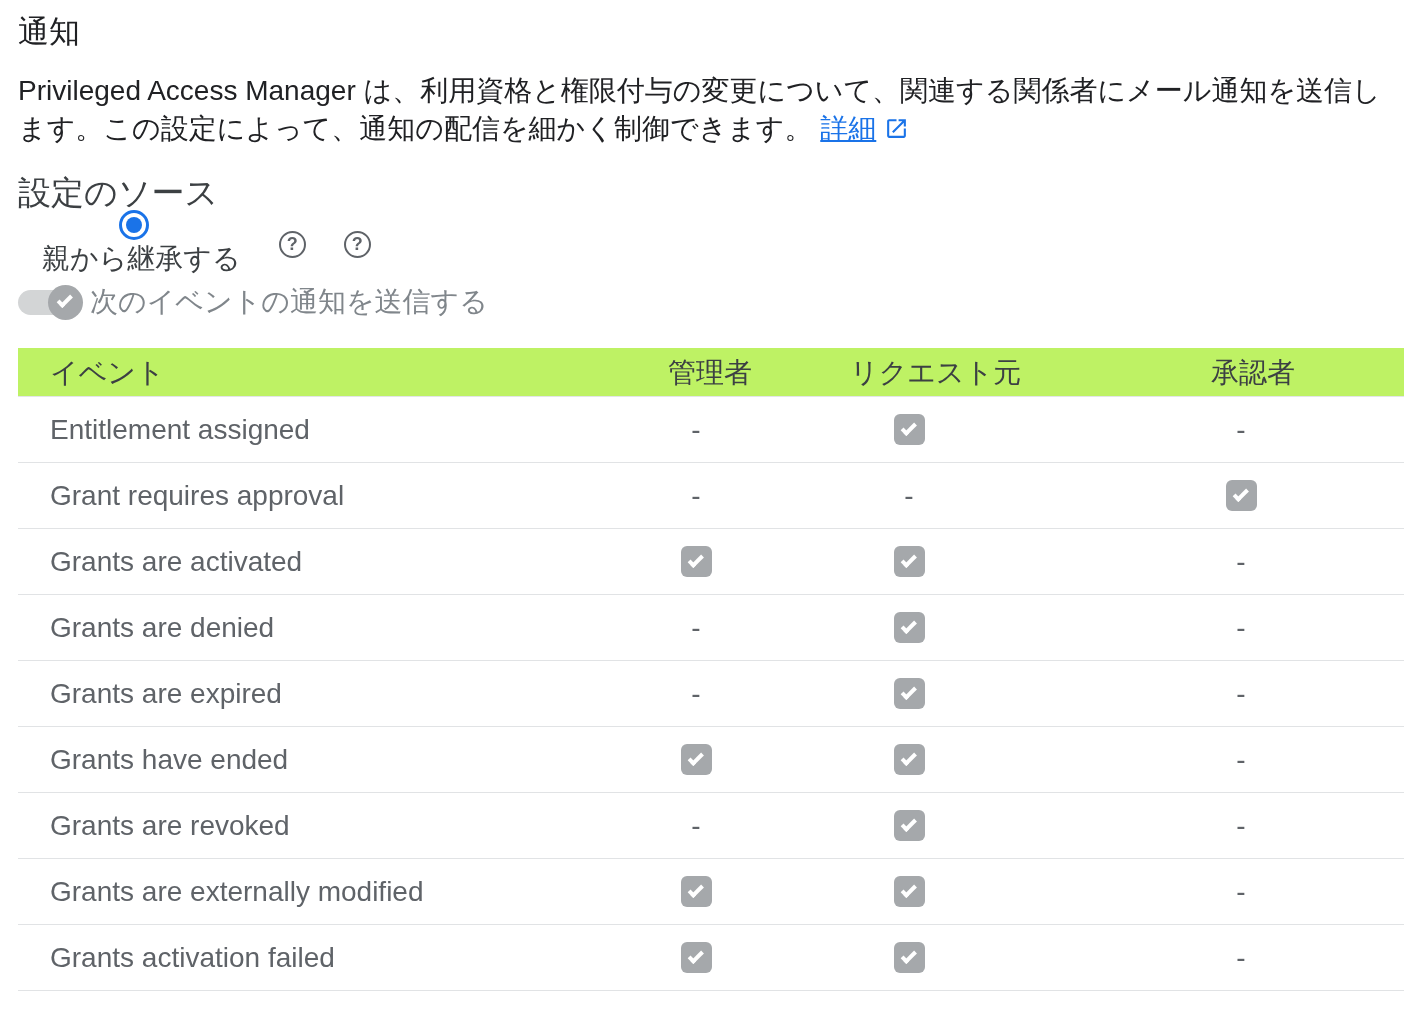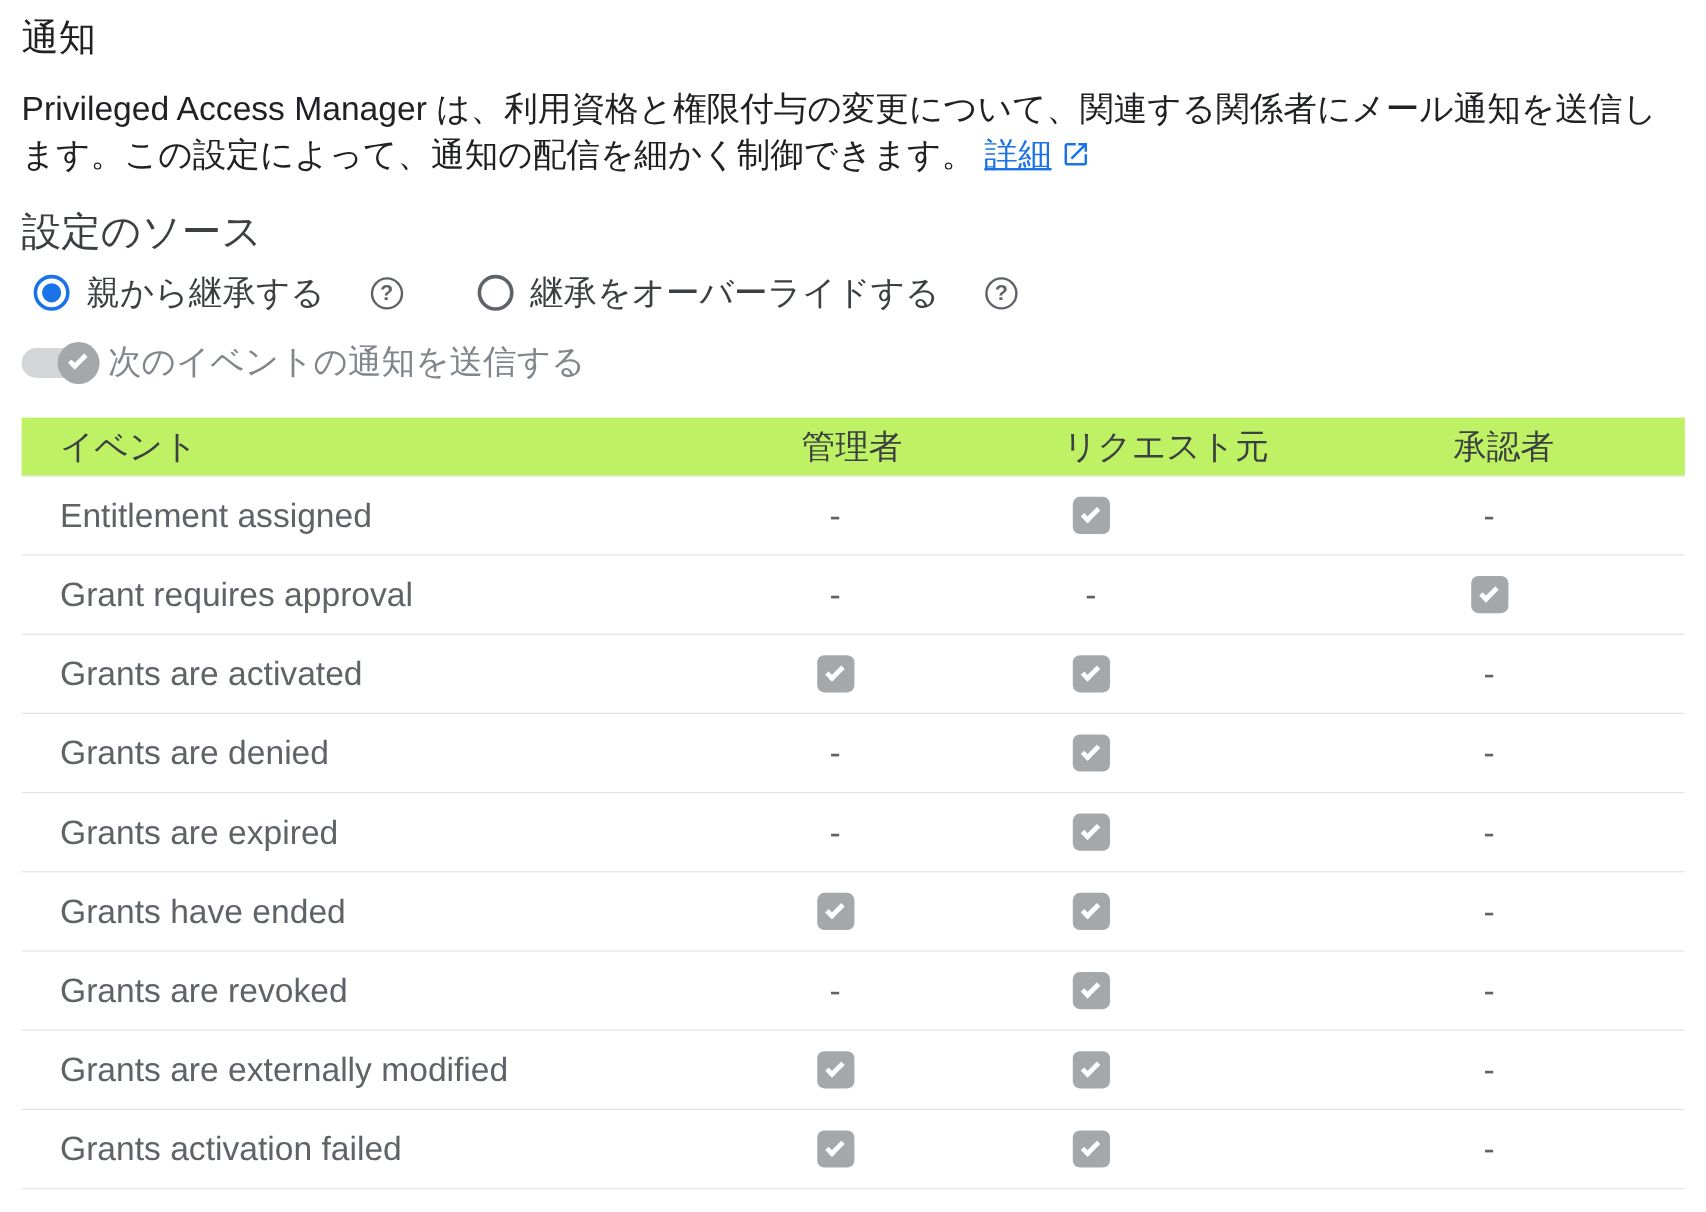--- a/index.html
+++ b/index.html
@@ -9,21 +9,21 @@
 
   .title { font-size: 31px; font-weight: 400; color: #202124; line-height: 40px; }
 
   .description { margin-top: 20px; width: 1372px; font-size: 28px; line-height: 38px; color: #202124; }
   .learn-more { color: #1a73e8; text-decoration: underline; cursor: pointer; }
   .ext-icon { width: 25px; height: 25px; margin-left: 8px; vertical-align: -3px; }
 
   .source-label { margin-top: 30px; font-size: 33px; line-height: 30px; color: #3c4043; }
 
   .radio-row { margin-top: 20px; margin-left: 10px; height: 32px; display: flex; align-items: center; }
-  .radio-option { display: flex; align-items: center; cursor: pointer; }
+  .radio-option { display: flex; align-items: center; cursor: pointer; flex-direction: column; }
   .radio { width: 30px; height: 30px; border-radius: 50%; border: 3px solid #5f6368; position: relative; flex: none; }
   .radio.checked { border-color: #1a73e8; }
   .radio.checked::after { content: ""; position: absolute; inset: 4px; border-radius: 50%; background: #1a73e8; }
   .radio-label { margin-left: 14px; font-size: 28px; color: #3c4043; white-space: nowrap; }
   .help { margin-left: 38px; width: 27px; height: 27px; border: 2px solid #5f6368; border-radius: 50%;
           color: #5f6368; font-size: 18px; font-weight: bold; display: flex; align-items: center;
           justify-content: center; flex: none; cursor: pointer; }
   .radio-option.second { margin-left: 62px; }
 
   .toggle-row { margin-top: 24px; height: 36px; display: flex; align-items: center; text-align: center; }
@@ -33,21 +33,21 @@
   .toggle.checked .toggle-thumb { right: -1px; }
   .check-glyph { width: 15px; height: 8px; border-left: 4px solid #ffffff; border-bottom: 4px solid #ffffff;
                  transform: rotate(-45deg) translate(1px, -2px); }
   .toggle-label { margin-left: 8px; font-size: 28px; color: #80868b; white-space: nowrap; }
 
   .events-table { margin-top: 28px; width: 1386px; }
   .thead { position: relative; height: 49px; background: #bef264; border-bottom: 1px solid #e3e5e8; }
   .th { position: absolute; top: 0; line-height: 49px; font-size: 28px; color: #3c4043; white-space: nowrap; }
   .th-event { left: 32px; }
   .th-admin { left: 650px; }
-  .th-requester { left: 868px; }
+  .th-requester { left: 832px; }
   .th-approver { left: 1193px; }
 
   .trow { position: relative; height: 66px; border-bottom: 1px solid #e1e3e5; }
   .event-cell { line-height: 65px; padding-left: 32px; font-size: 28px; color: #5f6368; white-space: nowrap; }
   .mark-cell { position: absolute; top: 0; height: 100%; width: 90px; display: flex;
                align-items: center; justify-content: center; }
   .mark-admin { left: 633px; }
   .mark-requester { left: 846px; }
   .mark-approver { left: 1178px; }
   .checkbox { width: 31px; height: 31px; border-radius: 6px; background: #a5a8ab; display: none;
@@ -69,24 +69,20 @@
   </div>
 
   <div class="source-label">設定のソース</div>
 
   <div class="radio-row">
     <div class="radio-option">
       <div class="radio checked"></div>
       <span class="radio-label">親から継承する</span>
     </div>
     <div class="help">?</div>
-    <div class="radio-option second">
-      <div class="radio unchecked"></div>
-      <span class="radio-label">継承をオーバーライドする</span>
-    </div>
     <div class="help">?</div>
   </div>
 
   <div class="toggle-row">
     <div class="toggle checked">
       <div class="toggle-thumb">
         <div class="check-glyph"></div>
       </div>
     </div>
     <span class="toggle-label">次のイベントの通知を送信する</span>

